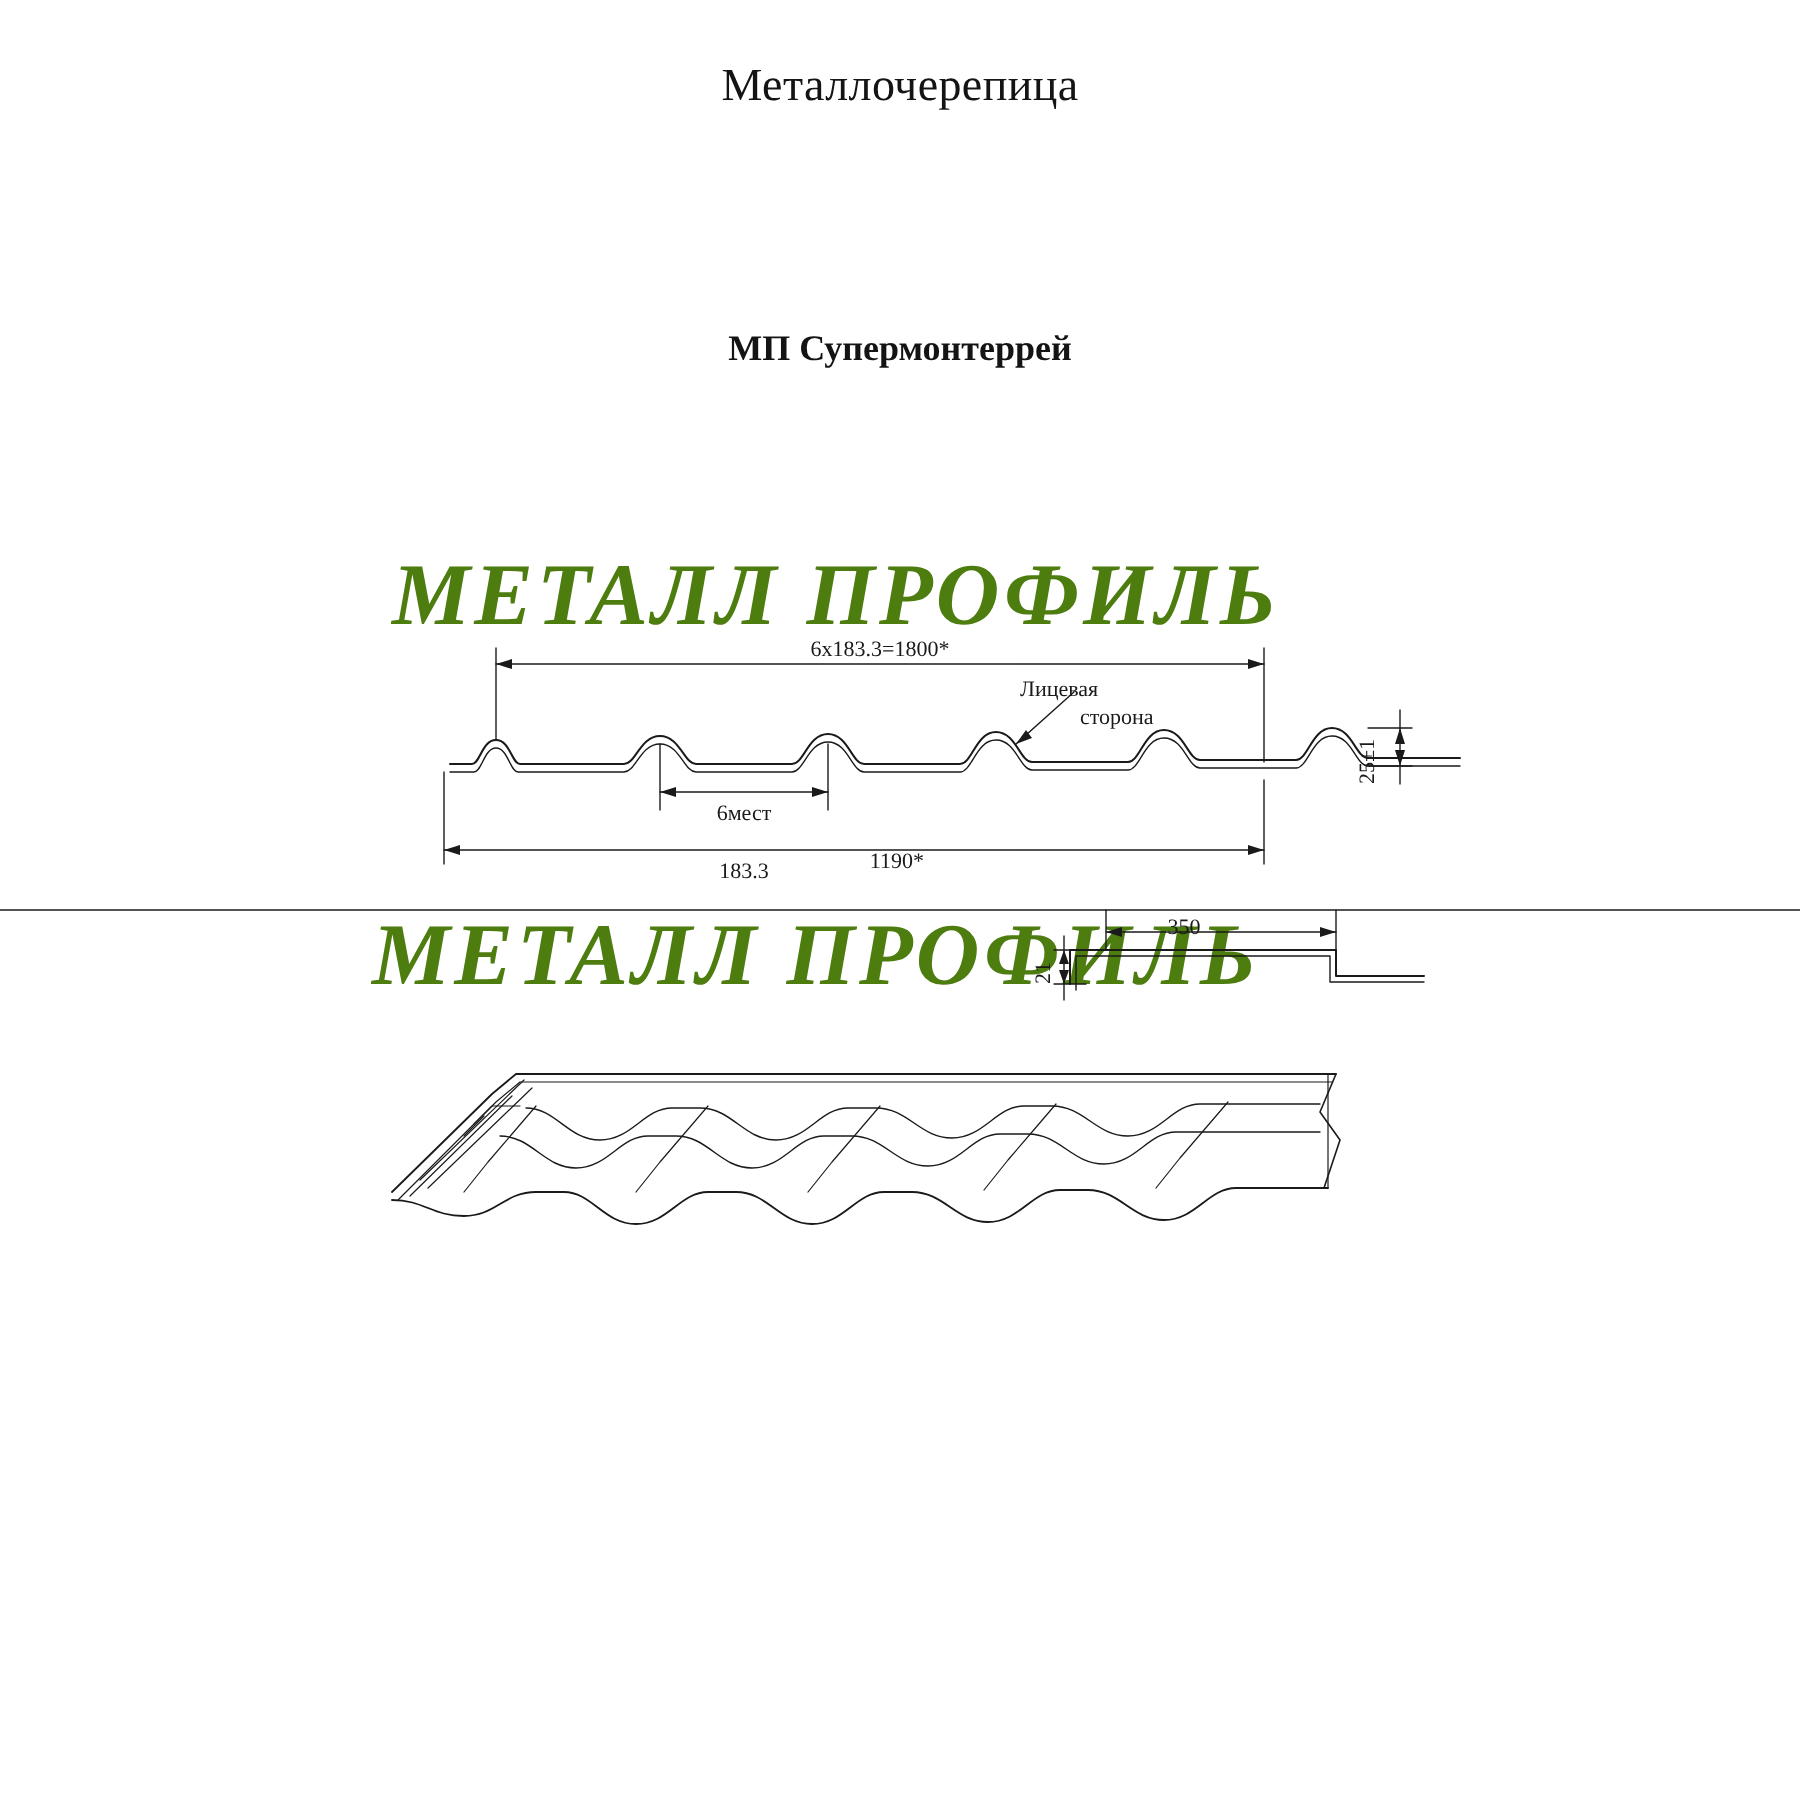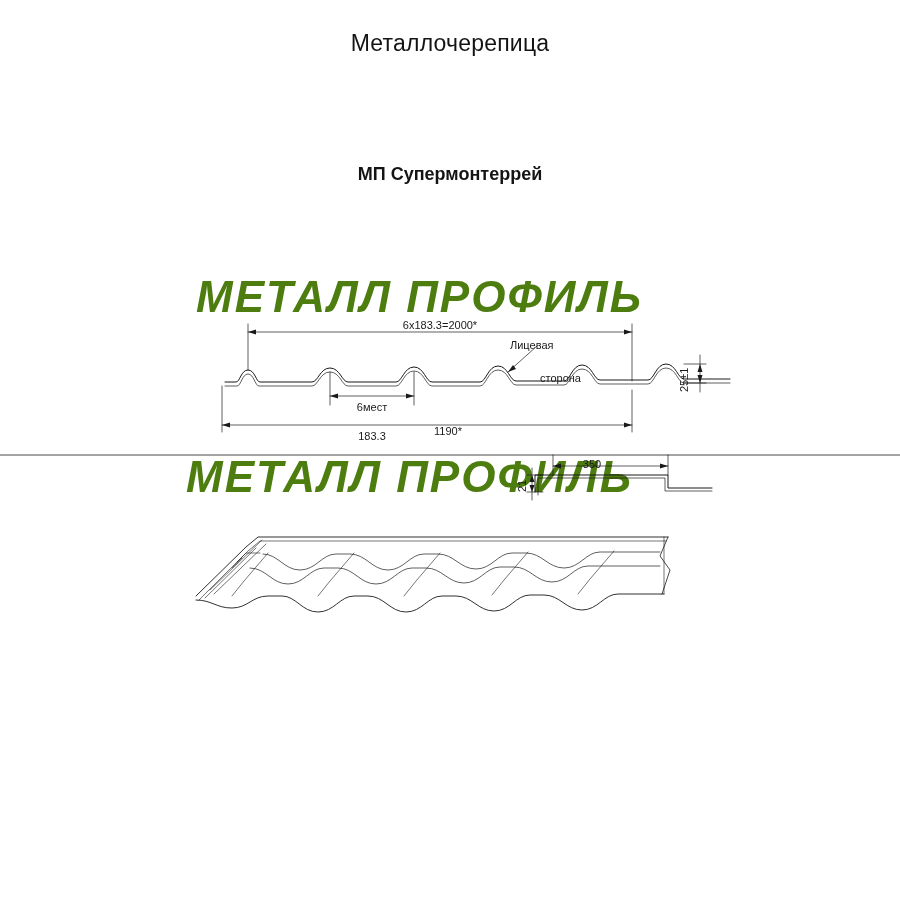--- a/index.html
+++ b/index.html
@@ -13,20 +13,21 @@
     position: relative;
     font-family: "Liberation Sans", sans-serif;
     color: #1a1a1a;
     overflow: hidden;
   }
   .page {
     position: absolute;
     inset: 0;
     width: 712px;
     height: 900px;
+    font-family: Liberation Serif, serif;
   }
   .title {
     position: absolute;
     top: 30px;
     left: 0;
     width: 900px;
     text-align: center;
     font-size: 23px;
     letter-spacing: 0.2px;
     color: #141414;
@@ -262,30 +263,30 @@
         <path d="M 440,553 L 428,567 L 416,581 L 404,596" stroke-width="0.6"></path>
         <path d="M 528,552 L 516,566 L 504,580 L 492,595" stroke-width="0.6"></path>
         <path d="M 614,551 L 602,565 L 590,579 L 578,594" stroke-width="0.6"></path>
 
         <path d="M 664,537 L 664,594" stroke-width="0.6"></path>
         <path d="M 668,537 L 660,556 L 670,570 L 662,594" stroke-width="0.8"></path>
       </g>
     </g>
   </svg>
 
-  <div class="lbl lbl-center" style="top:319px; left:364px; width:152px;">6x183.3=2000*</div>
+  <div class="lbl lbl-center" style="top:319px; left:364px; width:152px;">6x183.3=1800*</div>
 
   <div class="lbl lbl-center" style="top:388px; left:337px; width:70px;margin-top:42px;">183.3</div>
 
   <div class="lbl lbl-center" style="top:401px; left:337px; width:70px;">6мест</div>
 
   <div class="lbl lbl-center" style="top:425px; left:392px; width:70px;text-align:right;">1190*</div>
 
   <div class="lbl lbl-rot" style="top:392px; left:678px;">25±1</div>
 
   <div class="lbl" style="top:339px; left:510px;">Лицевая</div>
-  <div class="lbl" style="top:372px; left:540px;">сторона</div>
+  <div class="lbl" style="top:353px; left:540px;">сторона</div>
 
   <div class="lbl lbl-center" style="top:458px; left:557px; width:70px;text-align:center;">350</div>
 
   <div class="lbl lbl-rot" style="top:492px; left:516px;">21</div>
 
 </div>
 
 </body></html>

